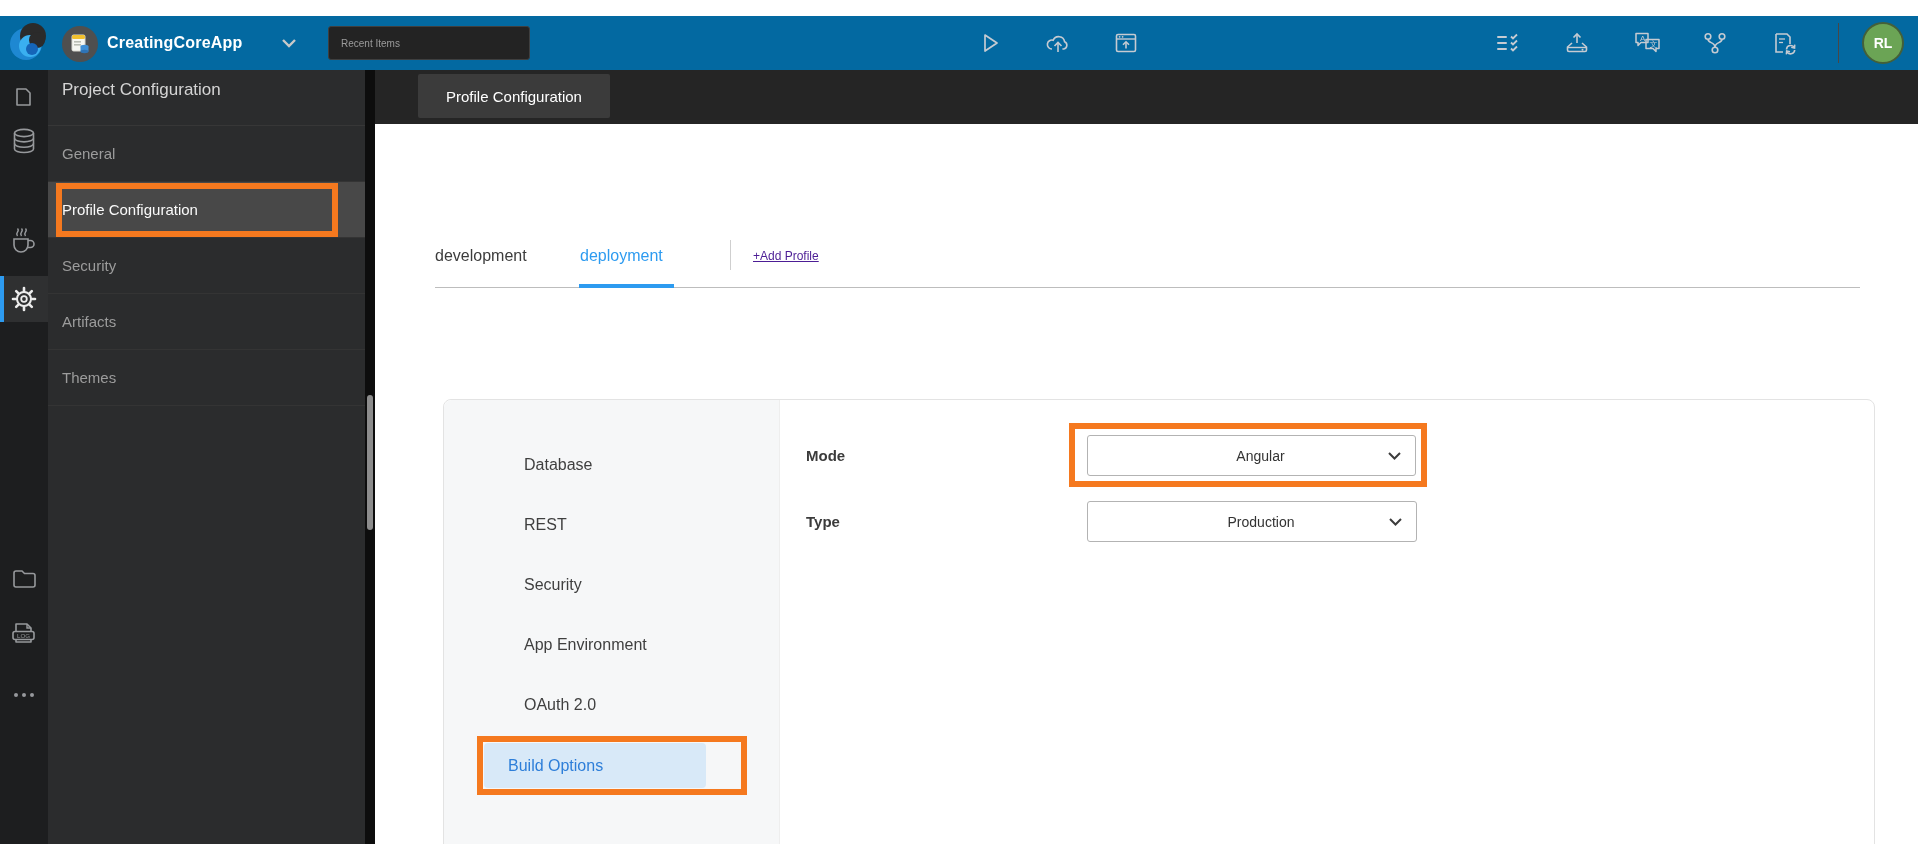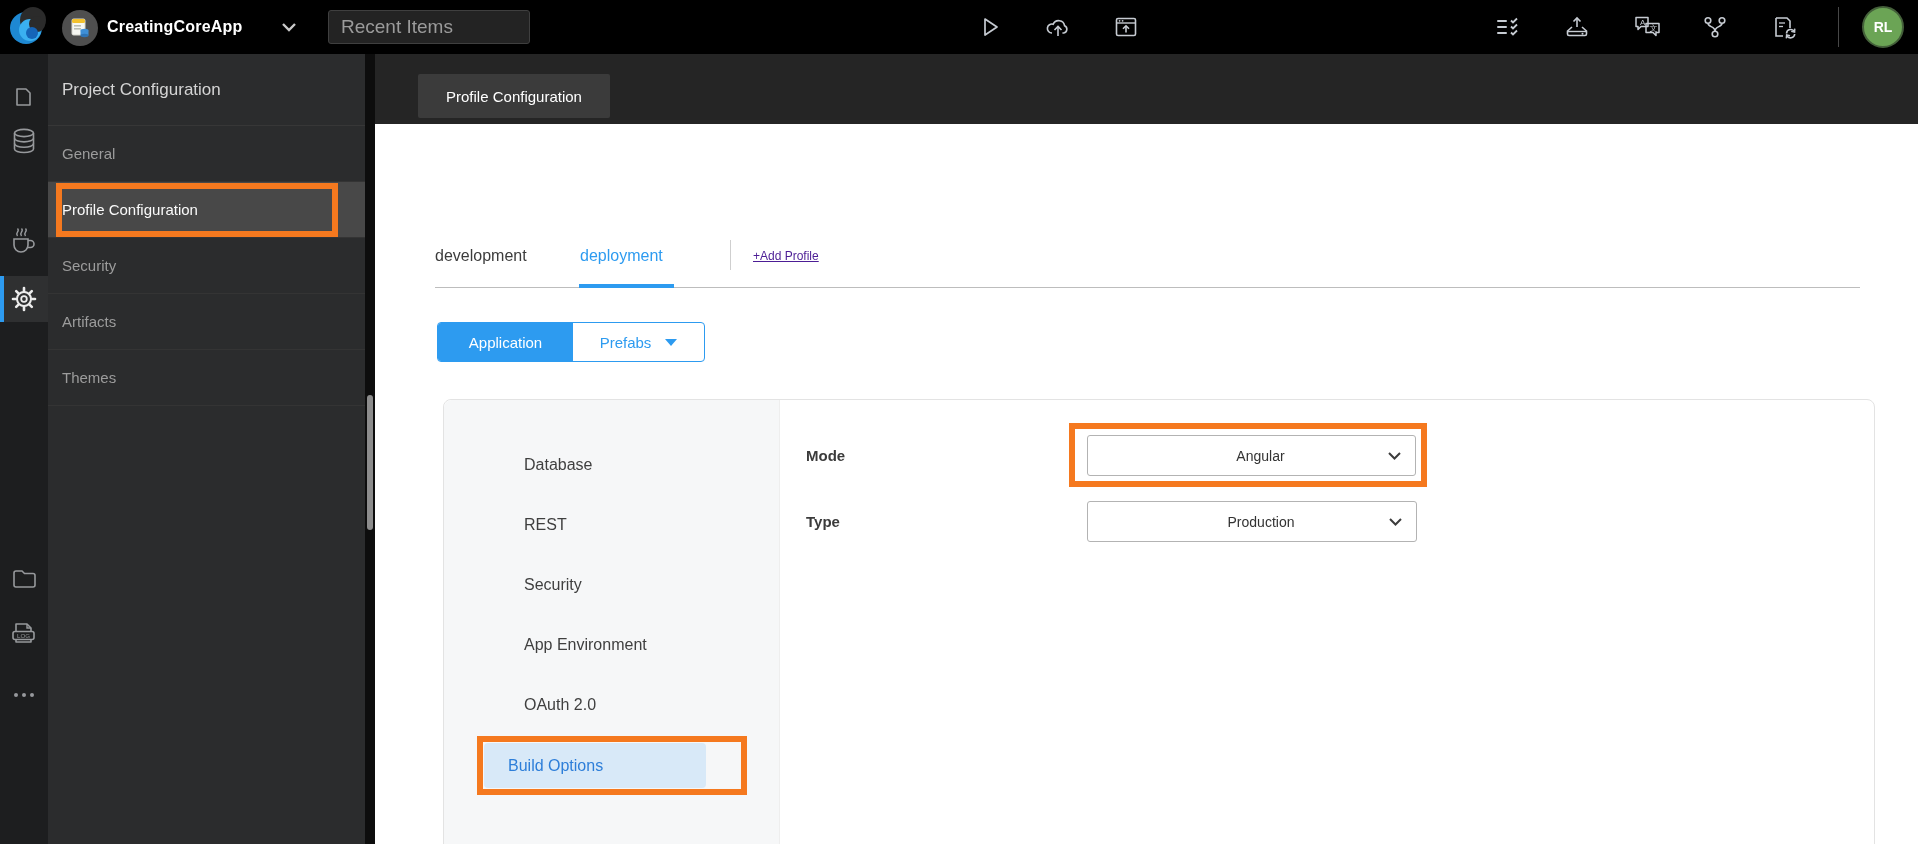--- a/index.html
+++ b/index.html
@@ -1,28 +1,28 @@
 <!DOCTYPE html>
 <html><head>
 <meta charset="utf-8">
 <style>
   * { margin:0; padding:0; box-sizing:border-box; }
   html,body { width:1918px; height:844px; }
   body { font-family:"Liberation Sans", sans-serif; background:#fff; position:relative; overflow:hidden; }
 
   
-  .top-header { position:absolute; left:0; top:0; width:1918px; height:54px; background:#000000; z-index:30; }
+  .top-header { position:absolute; left:0; top:16px; width:1918px; height:54px; background:#0369a1; z-index:30; }
   .logo { position:absolute; left:6px; top:7px; width:40px; height:40px; }
   .proj-avatar { position:absolute; left:62px; top:10px; width:36px; height:36px; border-radius:50%;
                  background:#4f4f4f; display:flex; align-items:center; justify-content:center; }
   .app-name { position:absolute; left:107px; top:0; height:54px; display:flex; align-items:center;
               color:#ffffff; font-size:16px; font-weight:bold; letter-spacing:.2px; }
   .hdr-chevron { position:absolute; left:282px; top:23px; }
   .search-box { position:absolute; left:328px; top:10px; width:202px; height:34px; background:#232323;
-                border:1px solid #3f3f3f; border-radius:3px; color:#9b9b9b; font-size:19px;
+                border:1px solid #3f3f3f; border-radius:3px; color:#9b9b9b; font-size:10px;
                 padding:0 12px; outline:none; font-family:"Liberation Sans",sans-serif; }
   .search-box::placeholder { color:#9b9b9b; opacity:1; }
   .hicon { position:absolute; top:13px; width:28px; height:28px; color:#c6cbd2; display:flex;
            align-items:center; justify-content:center; cursor:pointer; }
   .hdr-divider { position:absolute; left:1838px; top:7px; width:1px; height:40px; background:#474747; }
   .user-avatar { position:absolute; left:1862px; top:6px; width:42px; height:42px; border-radius:50%;
                  background:#6ba455; border:2px solid #44603a; color:#fff; font-size:14px; font-weight:bold;
                  display:flex; align-items:center; justify-content:center; }
 
   
@@ -290,27 +290,20 @@
   </div>
 
   <div class="content">
     <div class="ptab dev">development</div>
     <div class="ptab dep">deployment</div>
     <div class="ptab-sep"></div>
     <div class="add-profile">+Add Profile</div>
     <div class="tab-hairline"></div>
     <div class="tab-underline"></div>
 
-    <div class="toggle">
-      <div class="opt on">Application</div>
-      <div class="opt off">
-        <span>Prefabs</span>
-        <span class="caret-down"></span>
-      </div>
-    </div>
 
     <div class="card">
       <div class="panel">
         <div class="pm-item" style="top:50px;">Database</div>
         <div class="pm-item" style="top:110px;">REST</div>
         <div class="pm-item" style="top:170px;">Security</div>
         <div class="pm-item" style="top:230px;">App Environment</div>
         <div class="pm-item" style="top:290px;">OAuth 2.0</div>
         <div class="pm-selected">Build Options</div>
         <div class="pm-annot"></div>

